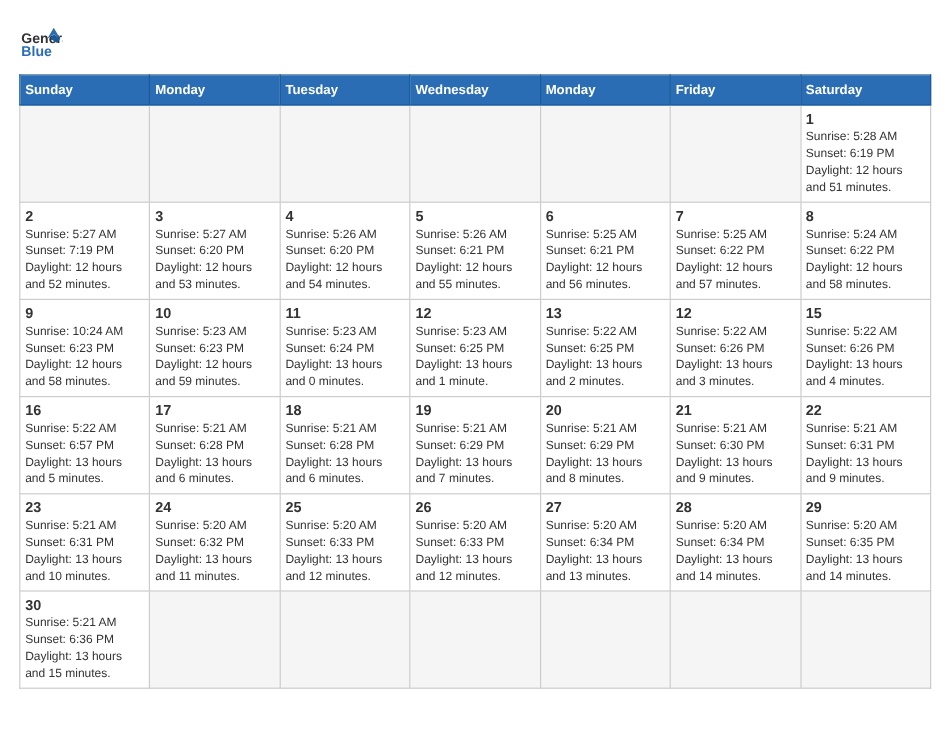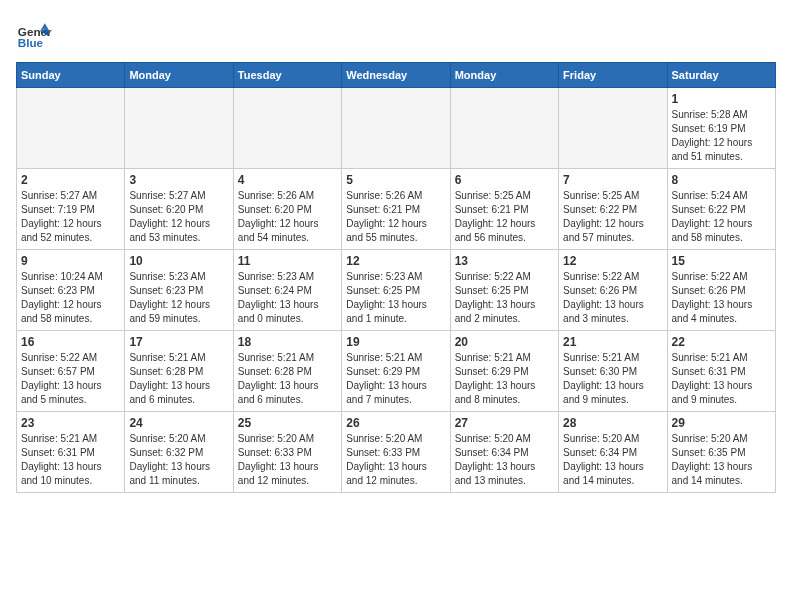--- a/index.html
+++ b/index.html
@@ -294,14 +294,28 @@
 Sunset: 6:34 PM
 Daylight: 13 hours and 14 minutes.</div>
         </td>
         <td>
           <span class="day-num">29</span>
           <div class="day-info">Sunrise: 5:20 AM
 Sunset: 6:35 PM
 Daylight: 13 hours and 14 minutes.</div>
         </td>
       </tr>
+      <tr class="last-row">
+        <td>
+          <span class="day-num">30</span>
+          <div class="day-info">Sunrise: 5:21 AM
+Sunset: 6:36 PM
+Daylight: 13 hours and 15 minutes.</div>
+        </td>
+        <td class="empty"></td>
+        <td class="empty"></td>
+        <td class="empty"></td>
+        <td class="empty"></td>
+        <td class="empty"></td>
+        <td class="empty"></td>
+      </tr>
     </tbody>
 </table>
 
 </body></html>

